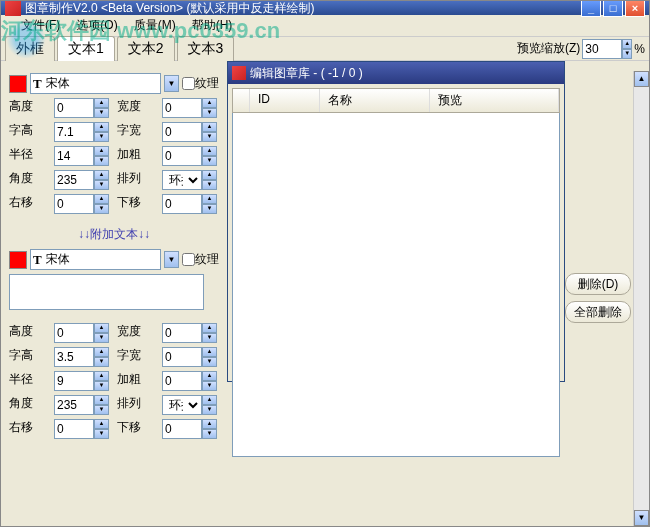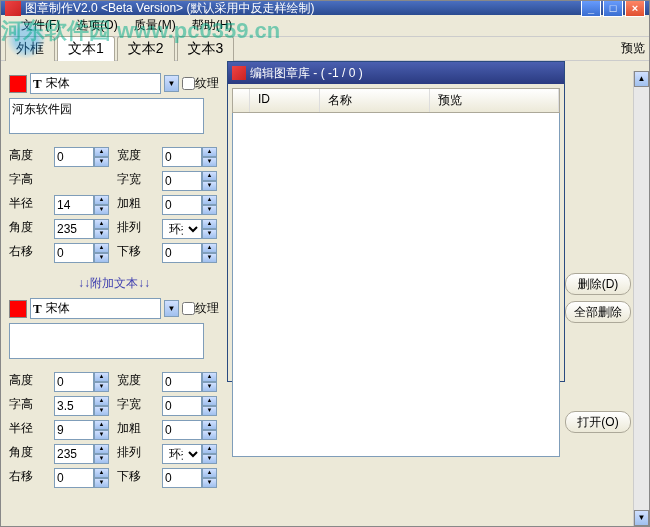--- a/index.html
+++ b/index.html
@@ -90,36 +90,46 @@
 </div>
 
 <div class="toolbar-row">
   <div class="tabbar">
     <div class="tab">外框</div>
     <div class="tab active">文本1</div>
     <div class="tab">文本2</div>
     <div class="tab">文本3</div>
   </div>
   <span class="preview-label">预览</span>
+  <div class="zoom-ctrl">
+    <span>缩放(Z)</span>
+    <div class="spin-wrap" style="width:50px">
+        <input value="30" style="">
+        <div class="spinner">
+          <div>▲</div>
+          <div>▼</div>
+        </div>
+      </div>
+    <span>%</span>
+  </div>
 </div>
 
 <div class="left-panel">
   
   <div class="font-row">
     <div class="color-box"></div>
     <div class="font-select">
         <span class="tt">T</span>
         <span>宋体</span>
       </div>
     <div class="dropdown-arrow">▼</div>
     <div class="chk-col">
         <label><input type="checkbox" style=""><span>纹理</span></label>
       </div>
   </div>
-  <textarea class="text-input" style="">河东软件园</textarea>
   <div class="param-grid">
     <div class="param">
         <label>高度</label>
         <div class="spin-wrap">
           <input value="0" style="">
           <div class="spinner">
             <div>▲</div>
             <div>▼</div>
           </div>
         </div>
@@ -129,20 +139,27 @@
         <div class="spin-wrap">
           <input value="0" style="">
           <div class="spinner">
             <div>▲</div>
             <div>▼</div>
           </div>
         </div>
       </div>
     <div class="param">
         <label>字高</label>
+        <div class="spin-wrap">
+          <input value="7.1" style="">
+          <div class="spinner">
+            <div>▲</div>
+            <div>▼</div>
+          </div>
+        </div>
       </div>
     <div class="param">
         <label>字宽</label>
         <div class="spin-wrap">
           <input value="0" style="">
           <div class="spinner">
             <div>▲</div>
             <div>▼</div>
           </div>
         </div>
@@ -342,19 +359,18 @@
     </div>
     <div class="list-area"></div>
   </div>
 </div>
 
 <div class="right-btns">
   <button class="action-btn">删除(D)</button>
   <button class="action-btn">全部删除</button>
 </div>
 <div class="right-btns-2">
-  <button class="action-btn">打开(O)</button>
 </div>
 
 <div class="vscroll">
   <div class="arr">▲</div>
   <div class="arr bot">▼</div>
 </div>
 
 </body></html>

